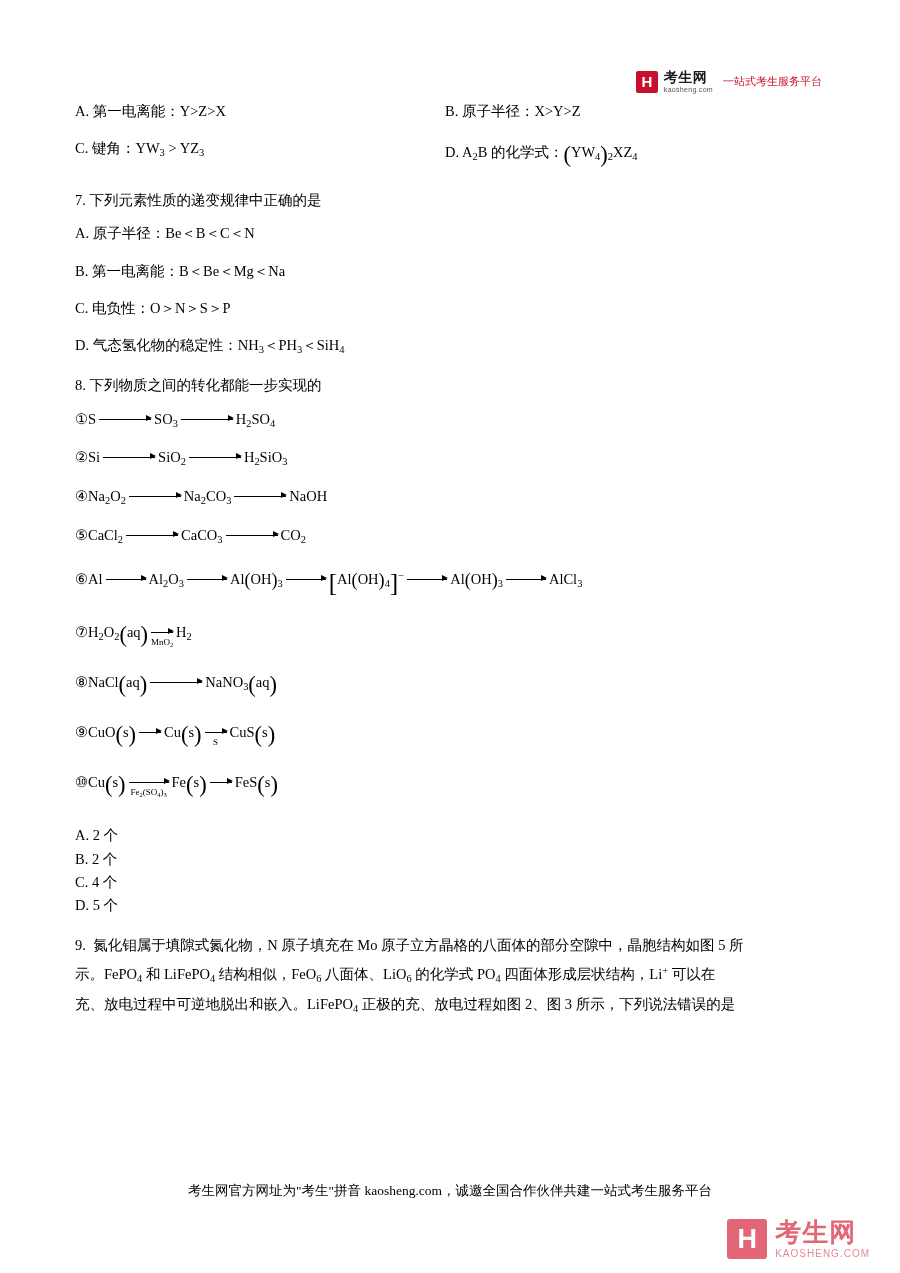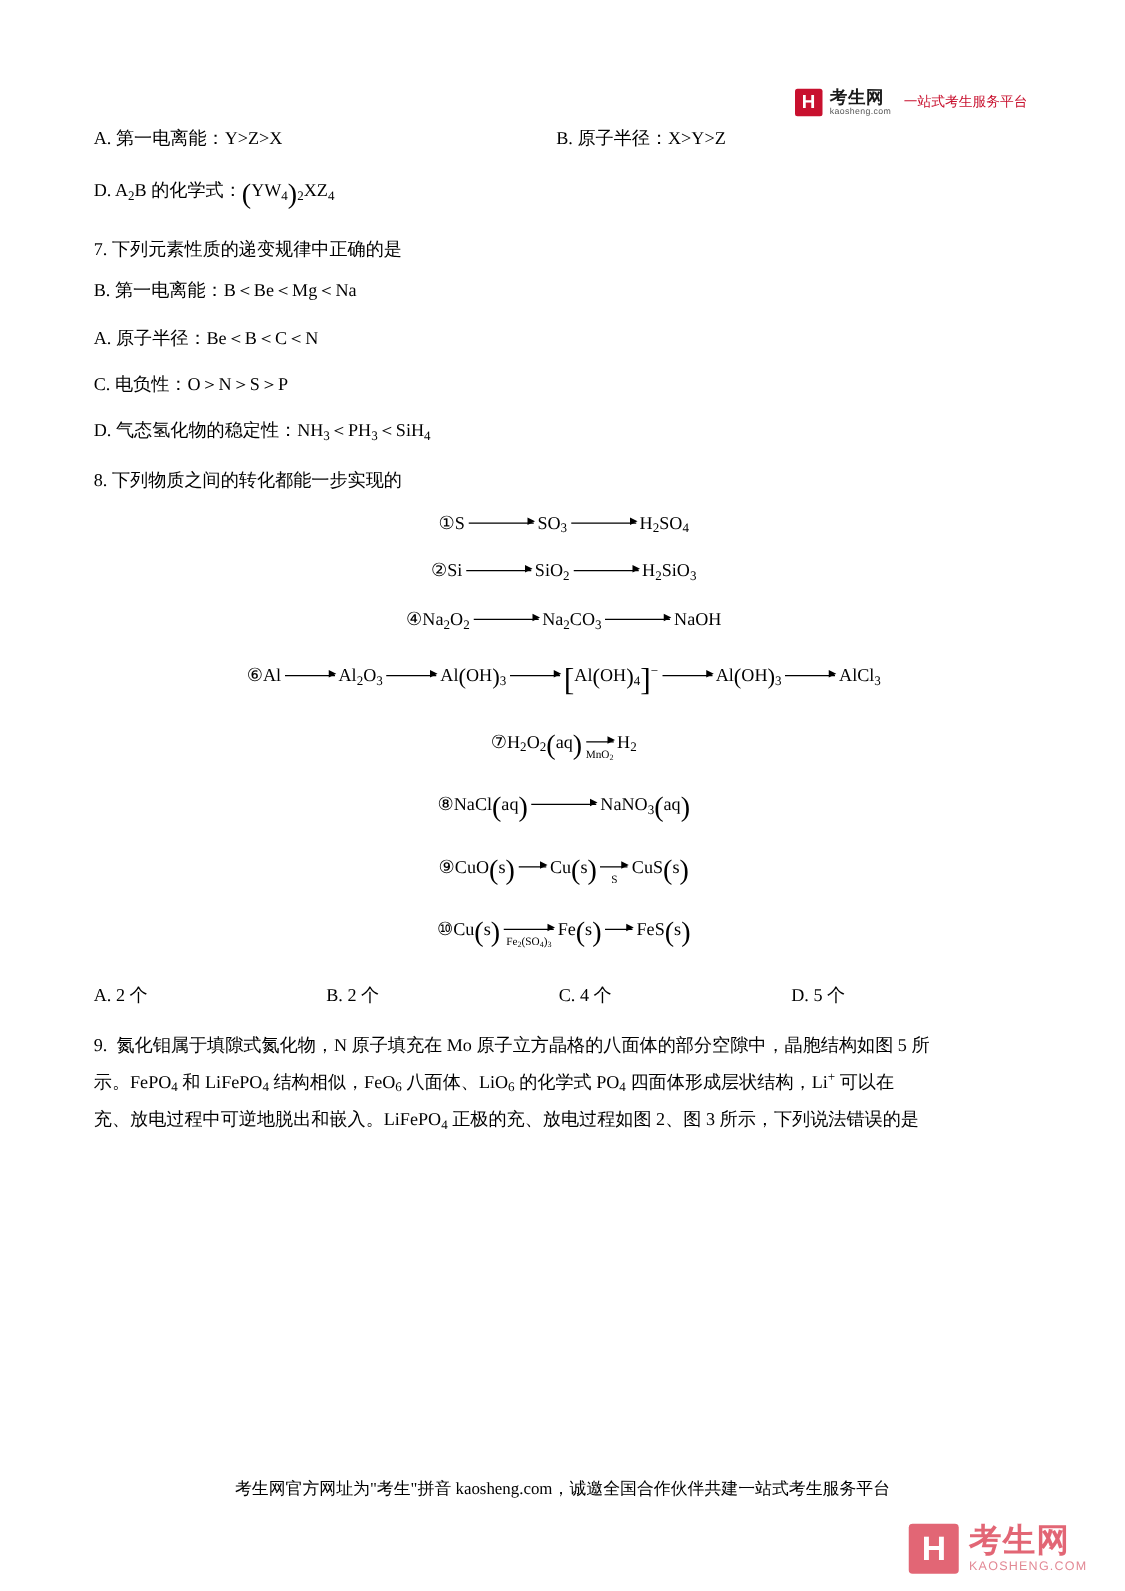--- a/index.html
+++ b/index.html
@@ -90,26 +90,26 @@
   .q {
     margin-top: 16px;
     margin-bottom: 10px;
   }
   .opt {
     margin-bottom: 14px;
   }
   .item {
     margin-bottom: 14px;
     white-space: nowrap;
-    text-align: center;
   }
   .ans-row {
     display: flex;
     margin-top: 22px;
     margin-bottom: 14px;
+    flex-direction: column;
   }
   .ans-row > div { width: 186px; }
 
   .para {
     margin-top: 14px;
     line-height: 2.0;
     text-align: justify;
   }
 
   sub { font-size: .72em; vertical-align: -0.28em; }
@@ -230,48 +230,54 @@
   </div>
 
   <div class="content">
 
     <div class="row2">
       <div class="col-a">A. 第一电离能：Y&gt;Z&gt;X</div>
       <div class="col-b">B. 原子半径：X&gt;Y&gt;Z</div>
     </div>
 
     <div class="row2">
+      <div class="col-a">
+        <span>C. 键角：</span><span>YW</span><sub>3</sub><span> &gt; YZ</span><sub>3</sub>
+      </div>
       <div class="col-b">
         <span>D. A</span><sub>2</sub><span>B 的化学式：</span><span class="bigparen">(</span><span>YW</span><sub>4</sub><span class="bigparen">)</span><sub>2</sub><span>XZ</span><sub>4</sub>
       </div>
     </div>
 
     <div class="q">7. 下列元素性质的递变规律中正确的是</div>
+    <div class="opt">A. 原子半径：Be＜B＜C＜N</div>
     <div class="opt">B. 第一电离能：B＜Be＜Mg＜Na</div>
-    <div class="opt">A. 原子半径：Be＜B＜C＜N</div>
     <div class="opt">C. 电负性：O＞N＞S＞P</div>
     <div class="opt">
       <span>D. 气态氢化物的稳定性：NH</span><sub>3</sub><span>＜PH</span><sub>3</sub><span>＜SiH</span><sub>4</sub>
     </div>
 
     <div class="q">8. 下列物质之间的转化都能一步实现的</div>
 
     <div class="item">
       <span>①</span><span>S</span><span class="arrow long"><span class="line"></span><span class="head"></span></span><span>SO</span><sub>3</sub><span class="arrow long"><span class="line"></span><span class="head"></span></span><span>H</span><sub>2</sub><span>SO</span><sub>4</sub>
     </div>
 
     <div class="item">
       <span>②</span><span>Si</span><span class="arrow long"><span class="line"></span><span class="head"></span></span><span>SiO</span><sub>2</sub><span class="arrow long"><span class="line"></span><span class="head"></span></span><span>H</span><sub>2</sub><span>SiO</span><sub>3</sub>
     </div>
 
 
     <div class="item">
       <span>④</span><span>Na</span><sub>2</sub><span>O</span><sub>2</sub><span class="arrow long"><span class="line"></span><span class="head"></span></span><span>Na</span><sub>2</sub><span>CO</span><sub>3</sub><span class="arrow long"><span class="line"></span><span class="head"></span></span><span>NaOH</span>
     </div>
 
+    <div class="item">
+      <span>⑤</span><span>CaCl</span><sub>2</sub><span class="arrow long"><span class="line"></span><span class="head"></span></span><span>CaCO</span><sub>3</sub><span class="arrow long"><span class="line"></span><span class="head"></span></span><span>CO</span><sub>2</sub>
+    </div>
 
     <div class="item">
       <span>⑥</span><span>Al</span><span class="arrow mid"><span class="line"></span><span class="head"></span></span><span>Al</span><sub>2</sub><span>O</span><sub>3</sub><span class="arrow mid"><span class="line"></span><span class="head"></span></span><span>Al</span><span class="medparen">(</span><span>OH</span><span class="medparen">)</span><sub>3</sub><span class="arrow mid"><span class="line"></span><span class="head"></span></span><span class="bigbr">[</span><span>Al</span><span class="medparen">(</span><span>OH</span><span class="medparen">)</span><sub>4</sub><span class="bigbr">]</span><sup>−</sup><span class="arrow mid"><span class="line"></span><span class="head"></span></span><span>Al</span><span class="medparen">(</span><span>OH</span><span class="medparen">)</span><sub>3</sub><span class="arrow mid"><span class="line"></span><span class="head"></span></span><span>AlCl</span><sub>3</sub>
     </div>
 
     <div class="item">
       <span>⑦</span><span>H</span><sub>2</sub><span>O</span><sub>2</sub><span class="bigparen">(</span><span>aq</span><span class="bigparen">)</span><span class="arrow short"><span class="line"></span><span class="head"></span><span class="lbl"><span>MnO</span><sub>2</sub></span></span><span>H</span><sub>2</sub>
     </div>
 
     <div class="item">

